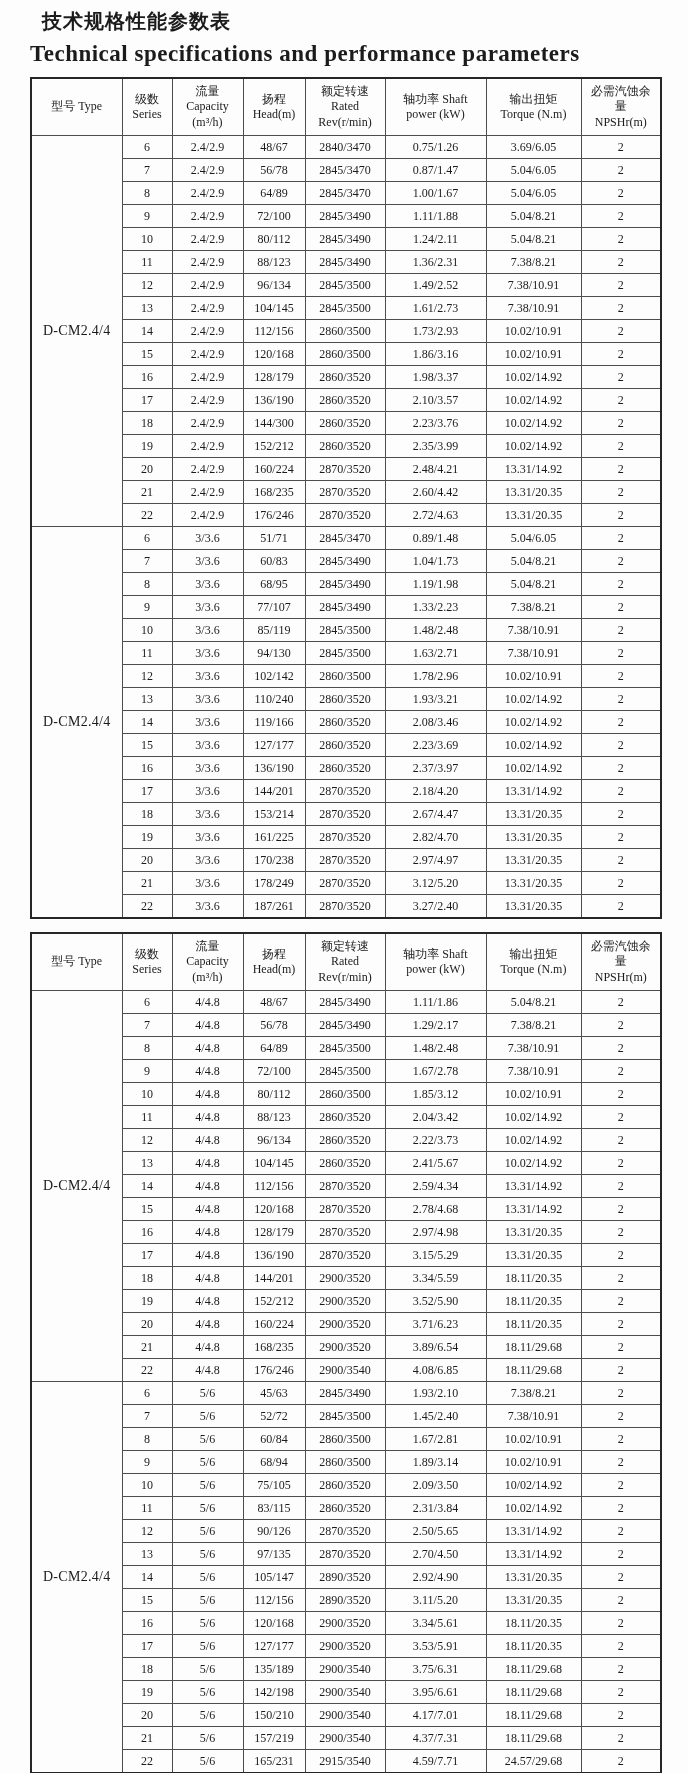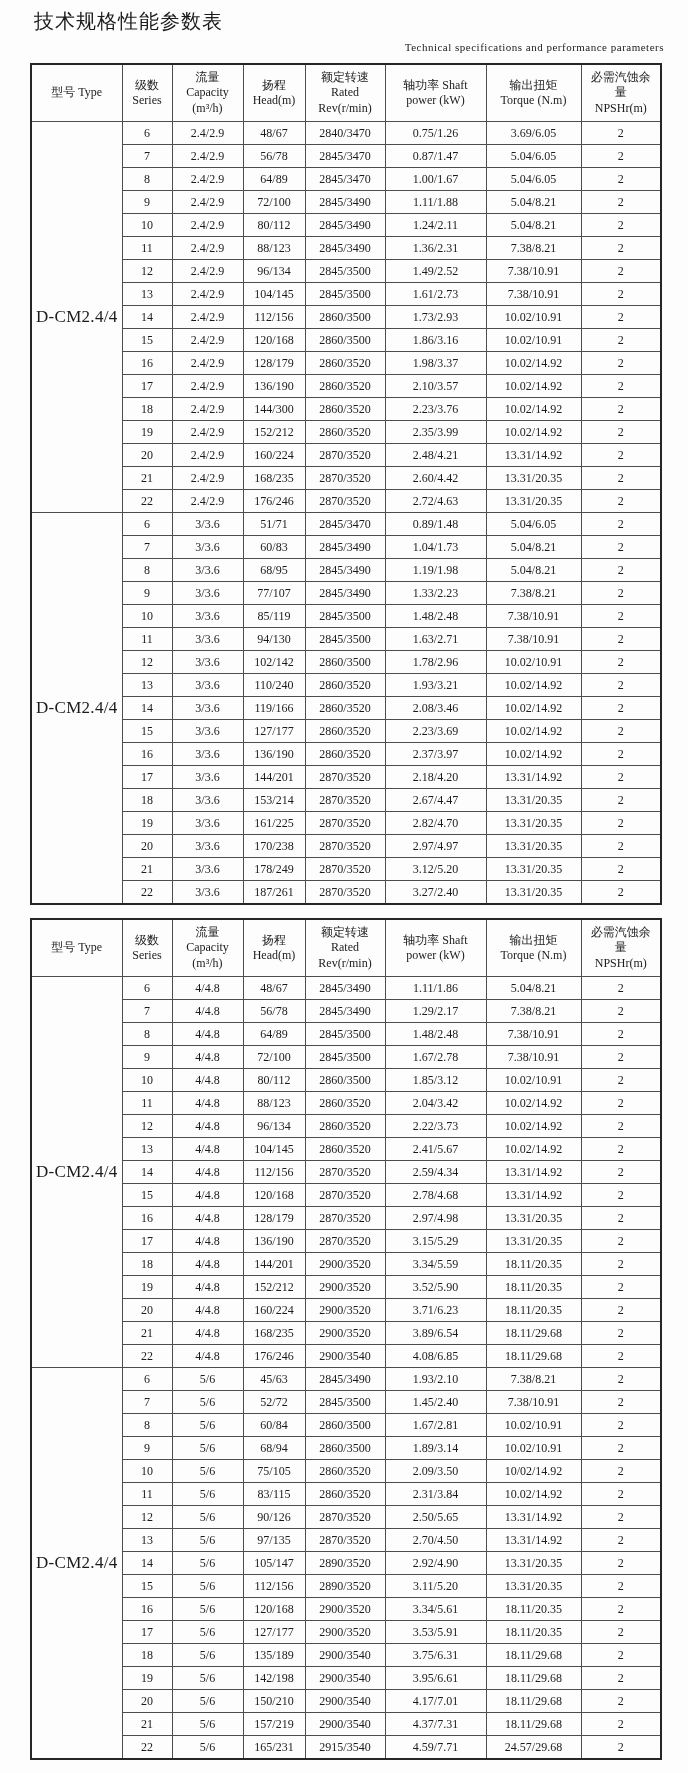--- a/index.html
+++ b/index.html
@@ -9,32 +9,31 @@
     color: #1b1b1b;
     font-family: "Liberation Serif", "DejaVu Serif", serif;
   }
   .page {
     width: 688px;
     box-sizing: border-box;
     padding: 6px 24px 24px 30px;
   }
   .title-zh {
     font-family: "DejaVu Sans", "Liberation Sans", sans-serif;
-    font-weight: normal;
+    font-weight: bold;
     font-size: 20px;
-    margin: 2px 0 6px 4px;
+    margin: 2px 0 6px 12px;
     letter-spacing: 1px;
   }
   .title-en {
     font-family: "Liberation Serif", "DejaVu Serif", serif;
-    font-weight: normal;
-    font-size: 11px;
+    font-weight: bold;
+    font-size: 23px;
     margin: 0 0 10px 0;
     letter-spacing: 0.5px;
-    text-align: right;
   }
   table.spec-table {
     border-collapse: collapse;
     table-layout: fixed;
     border: 2px solid #262626;
     background: #fdfdfd;
   }
   table.spec-table + table.spec-table {
     margin-top: 13px;
   }
@@ -49,21 +48,21 @@
   }
   .spec-table th {
     height: 52px;
     line-height: 1.28;
     padding: 2px 0;
   }
   .spec-table td {
     height: 22px;
   }
   .spec-table td.type-cell {
-    font-size: 17px;
+    font-size: 14px;
     letter-spacing: 0.3px;
   }
 </style>
 </head>
 <body>
 
 <div class="page">
   <h1 class="title-zh">技术规格性能参数表</h1>
   <h2 class="title-en">Technical specifications and performance parameters</h2>
   <div id="tables-root">

